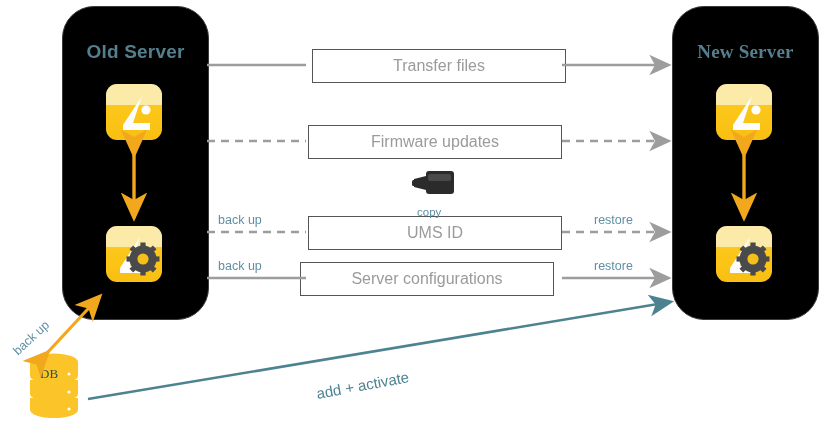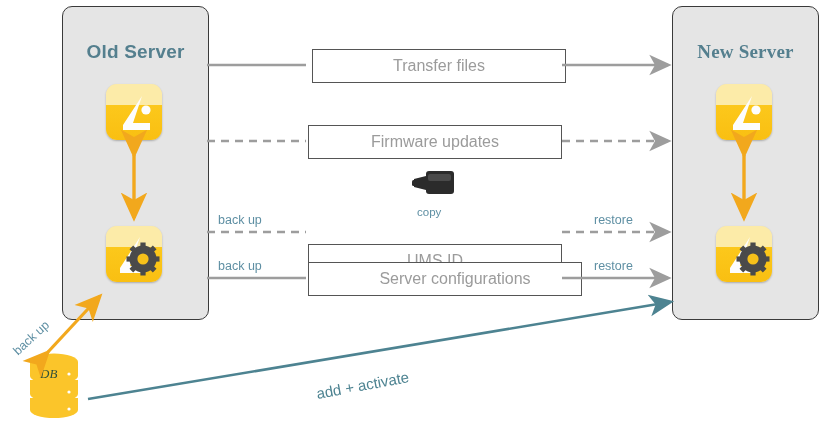--- a/index.html
+++ b/index.html
@@ -1,39 +1,39 @@
 <!DOCTYPE html>
 <html><head>
 <meta charset="utf-8">
 <style>
   html,body{margin:0;padding:0;background:#ffffff;}
   body{width:830px;height:425px;position:relative;overflow:hidden;
        font-family:"Liberation Sans","DejaVu Sans",sans-serif;}
   #stage{position:absolute;left:0;top:0;width:830px;height:425px;}
 
-  .panel{position:absolute;border:1.4px solid #3a3a3a;border-radius:10px;background:#e5e5e5;}
+  .panel{position:absolute;border:1.4px solid #3a3a3a;border-radius:32px;background:#000000;}
   .panel-title{position:absolute;width:100%;text-align:center;top:34px;
     font-size:19px;font-weight:bold;color:#547f8e;letter-spacing:.2px;}
 
   
   .tile{position:absolute;width:56px;height:56px;border-radius:11px;
         background:linear-gradient(#fbe07a 0%,#fbe07a 38%,#fcc81b 38%,#f9bf12 100%);
         box-shadow:0 1px 2px rgba(0,0,0,.25);overflow:hidden;}
   .tile .gloss{position:absolute;left:0;top:0;width:100%;height:38%;
         background:rgba(255,255,255,.35);}
   .tile svg{position:absolute;left:0;top:0;}
 
   .box{position:absolute;border:1.2px solid #555;background:#fff;
        display:flex;align-items:center;justify-content:center;
        color:#9b9b9b;font-size:16px;}
 
   .conn-label{position:absolute;color:#5e8fa3;font-size:12.5px;white-space:nowrap;}
   .usb-cap{position:absolute;color:#5e8fa3;font-size:11.5px;white-space:nowrap;}
 
-  .dbtext{position:absolute;color:#2f4f3a;font-size:13px;font-family:"Liberation Serif",serif;font-style:italic;}
+  .dbtext{position:absolute;color:#2f4f3a;font-size:13px;font-family:"Liberation Serif",serif;}
   .backup-rot{position:absolute;color:#5e8fa3;font-size:12.5px;white-space:nowrap;
      transform:rotate(-43deg);transform-origin:left bottom;}
   .addact{position:absolute;color:#4d8391;font-size:15px;white-space:nowrap;
      transform:rotate(-10.5deg);transform-origin:left bottom;}
   svg.overlay{position:absolute;left:0;top:0;width:830px;height:425px;overflow:visible;}
 </style>
 </head>
 <body>
 
 <div id="stage">
@@ -103,24 +103,24 @@
       <circle cx="37" cy="33" r="5.6" fill="#f6c01a"></circle>
     </svg>
   </div>
 
   <div class="box" style="left:312px;top:49px;width:252px;height:32px;">
     <span>Transfer files</span>
   </div>
   <div class="box" style="left:308px;top:125px;width:252px;height:32px;">
     <span>Firmware updates</span>
   </div>
-  <div class="box" style="left:308px;top:216px;width:252px;height:32px;margin-top:28px;">
+  <div class="box" style="left:308px;top:216px;width:252px;height:32px;">
     <span>UMS ID</span>
   </div>
-  <div class="box" style="left:308px;top:262px;width:252px;height:32px;padding-left:20px;">
+  <div class="box" style="left:300px;top:262px;width:252px;height:32px;">
     <span>Server configurations</span>
   </div>
 
   <svg width="44" height="32" viewBox="0 0 44 32" style="position:absolute;left:412px;top:168px;">
     <rect x="14" y="3" width="28" height="23" rx="3" fill="#2b2b2b"></rect>
     <rect x="16" y="6" width="23" height="7" rx="2" fill="#4a4a4a"></rect>
     <path d="M2 11 L14 8 L14 22 L2 19 Z" fill="#2b2b2b"></path>
     <rect x="0" y="12" width="4" height="6" rx="1.5" fill="#2b2b2b"></rect>
   </svg>
   <div class="usb-cap" style="left:417px;top:206px;">copy</div>

